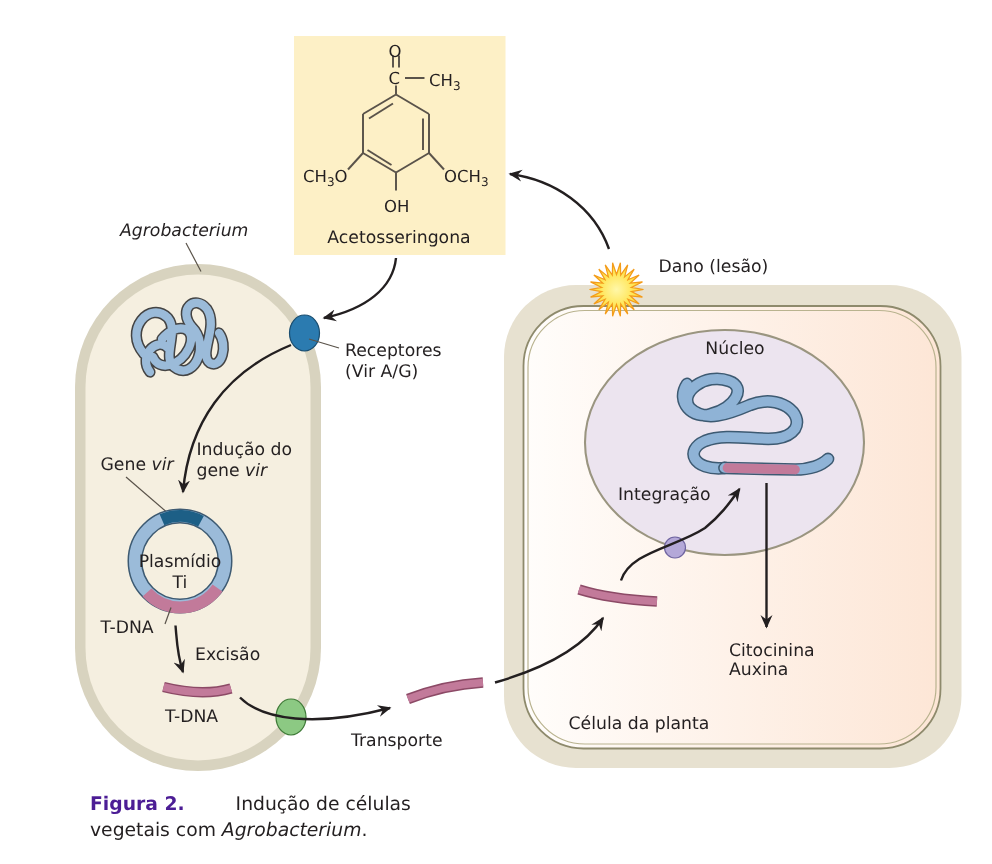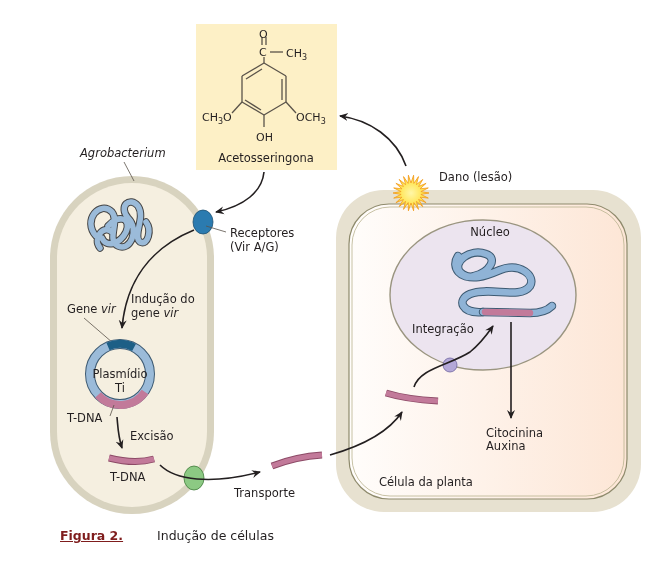--- a/index.html
+++ b/index.html
@@ -4,21 +4,21 @@
 <style>
   html, body { margin: 0; padding: 0; background: #ffffff; }
   body { width: 661px; height: 576px; position: relative; overflow: hidden;
          font-family: "DejaVu Sans", sans-serif; }
   #stage { position: absolute; left: 0; top: 0; }
   svg text { font-family: "DejaVu Sans", sans-serif; fill: #231f20; }
   .lbl { font-size: 11.5px; }
   .chem { font-size: 11px; }
   .sub { font-size: 8px; }
   .caption { position: absolute; left: 60px; top: 527px; font-size: 12.5px; color: #231f20; line-height: 17px; }
-  .caption .fig { color: #7f1d1d; font-weight: bold; margin-right: 34px; text-decoration: underline; }
+  .caption .fig { color: #4c1d95; font-weight: bold; margin-right: 34px; }
   .caption .ital { font-style: italic; }
 </style>
 </head>
 <body>
 
 <svg id="stage" width="661" height="576" viewBox="0 0 661 576">
   <defs>
     <marker id="arrow" markerWidth="10" markerHeight="10" refX="8" refY="5" orient="auto" markerUnits="userSpaceOnUse">
       <path d="M0,1 L9,5 L0,9 L3,5 Z" fill="#231f20"></path>
     </marker>
@@ -155,13 +155,16 @@
   <text class="lbl" x="486" y="437">Citocinina</text>
   <text class="lbl" x="486" y="450">Auxina</text>
 
   <text class="lbl" x="379" y="486">Célula da planta</text>
 </svg>
 
 <div class="caption">
   <div>
     <span class="fig">Figura 2.</span><span>Indução de células</span>
   </div>
+  <div>
+    <span>vegetais com </span><span class="ital">Agrobacterium</span><span>.</span>
+  </div>
 </div>
 
 </body></html>

